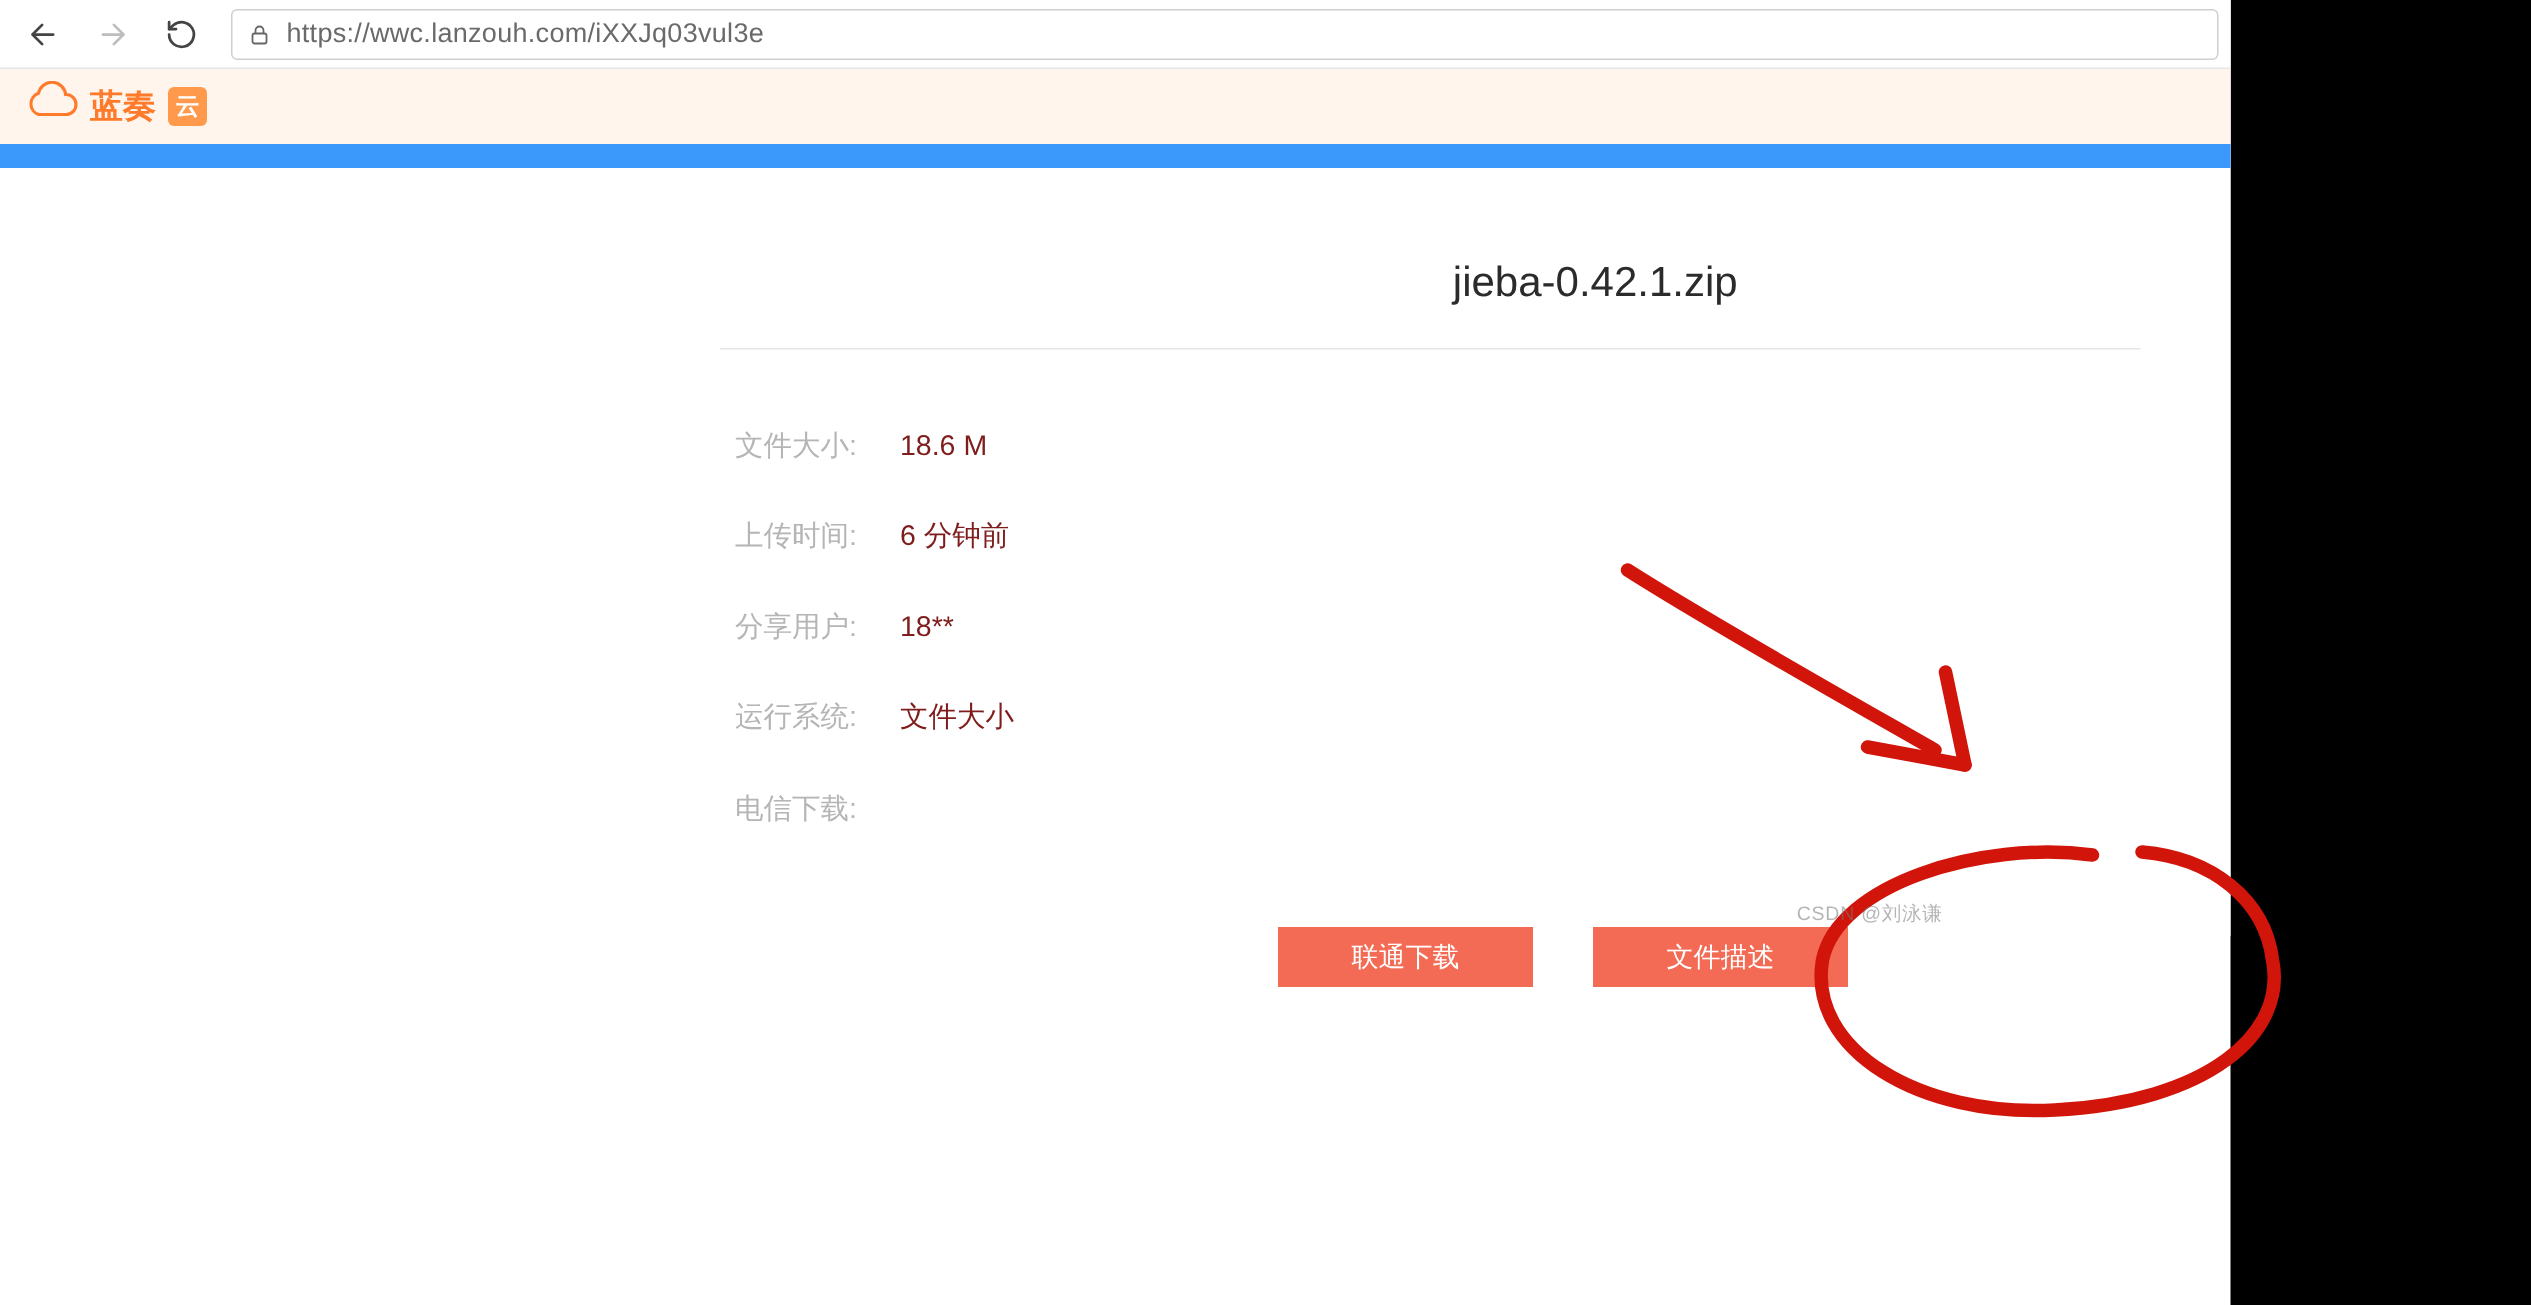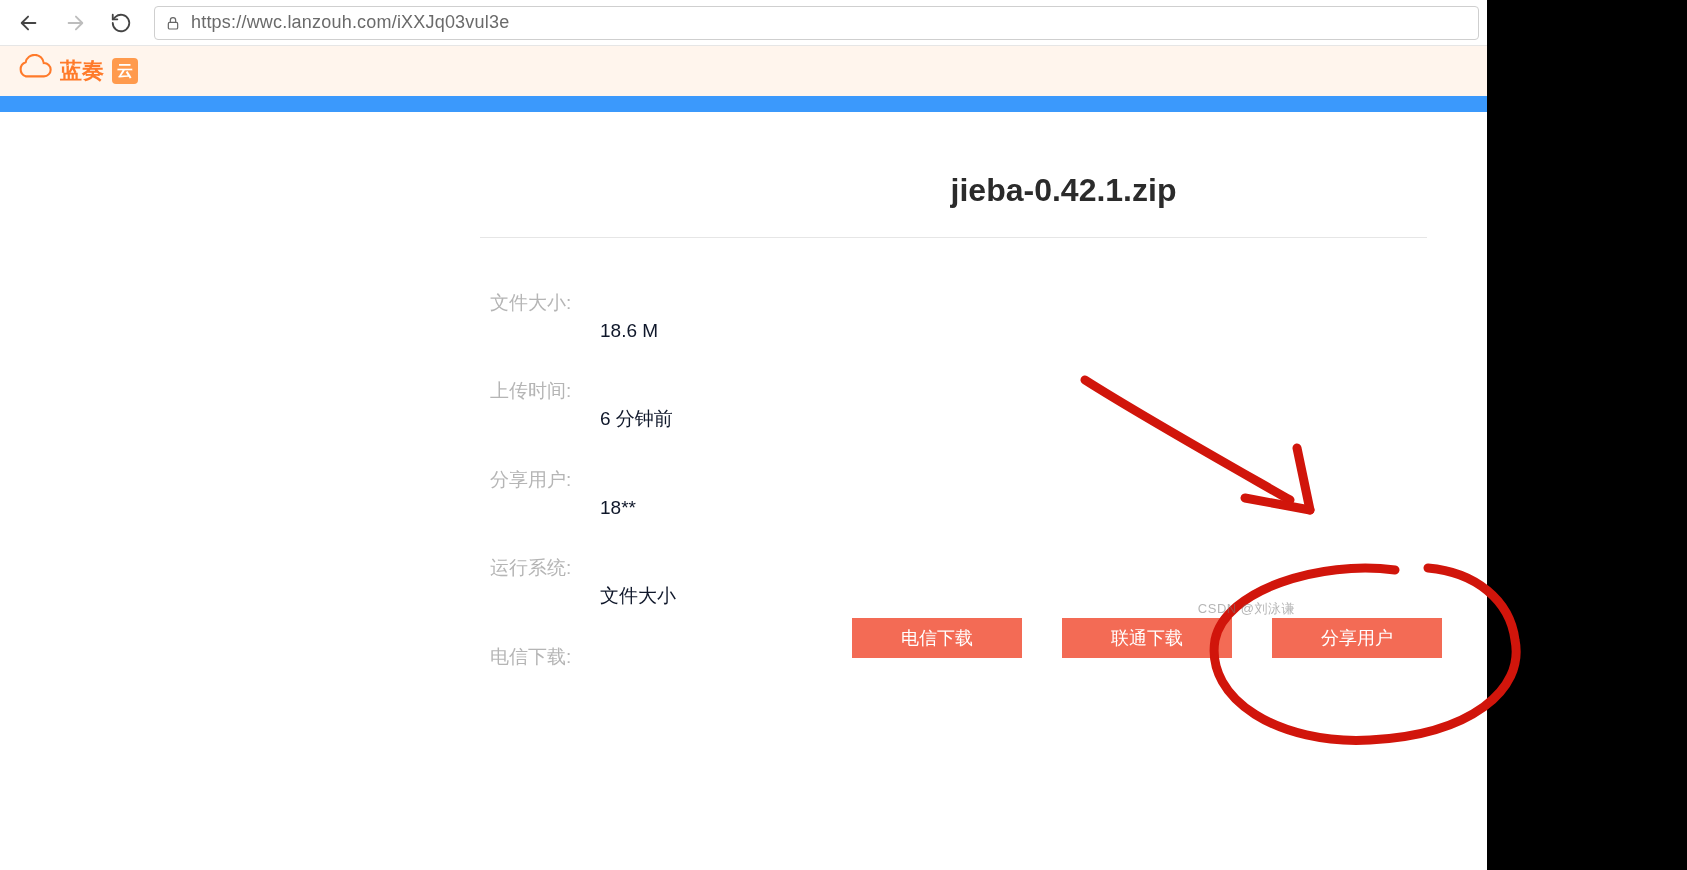--- a/index.html
+++ b/index.html
@@ -64,43 +64,43 @@
       margin-left:2px;
     }
 
     
     .blue-strip { height:16px; background:#3b99fc; }
 
     
     .content { padding-top: 60px; }
     .file-title {
       text-align:center;
-      font-size:32px;
+      font-size:28px;
       color:#2b2b2b;
-      font-weight:700;
+      font-weight:400;
       width:1000px;
       margin:0 auto 28px auto;
       padding-right:0;
     }
     .title-wrap { width:1487px; text-align:center; }
     .title-wrap .file-title { display:inline-block; width:auto; margin-left:640px; margin-right:auto; text-align:left; }
     .divider {
       height:1px; background:#e6e6e6;
       margin-left:480px; margin-right:60px; margin-bottom:50px;
     }
     .meta {
       margin-left:490px;
     }
     .meta-row {
       display:flex; align-items:flex-start;
       font-size:19px; line-height:1.6;
       margin-bottom:30px;
     }
     .meta-label { width:110px; color:#b5b5b5; }
-    .meta-value { color:#0f172a;margin-top:28px; }
+    .meta-value { color:#7f1d1d; }
 
     
     .downloads {
       position:absolute;
       top:618px;
       left:852px;
       display:flex; gap:40px;
     }
     .dl-btn {
       width:170px; height:40px;
@@ -195,23 +195,22 @@
         <div class="meta-label">运行系统:</div>
         <div class="meta-value">文件大小</div>
       </div>
       <div class="meta-row">
         <div class="meta-label">电信下载:</div>
         <div class="meta-value"></div>
       </div>
     </div>
 
     <div class="downloads">
-      <button class="dl-btn">电信下载</button>
       <button class="dl-btn">联通下载</button>
-      <button class="dl-btn">分享用户</button>
+      <button class="dl-btn">文件描述</button>
     </div>
   </div>
 
   <svg class="annot" width="1687" height="870">
     <g stroke="#d1150b" stroke-width="9" fill="none" stroke-linecap="round" stroke-linejoin="round">
 
       <path d="M1085 380 C 1140 415, 1220 460, 1290 500"></path>
 
       <path d="M1310 510 L1245 498"></path>
       <path d="M1310 510 L1297 448"></path>

